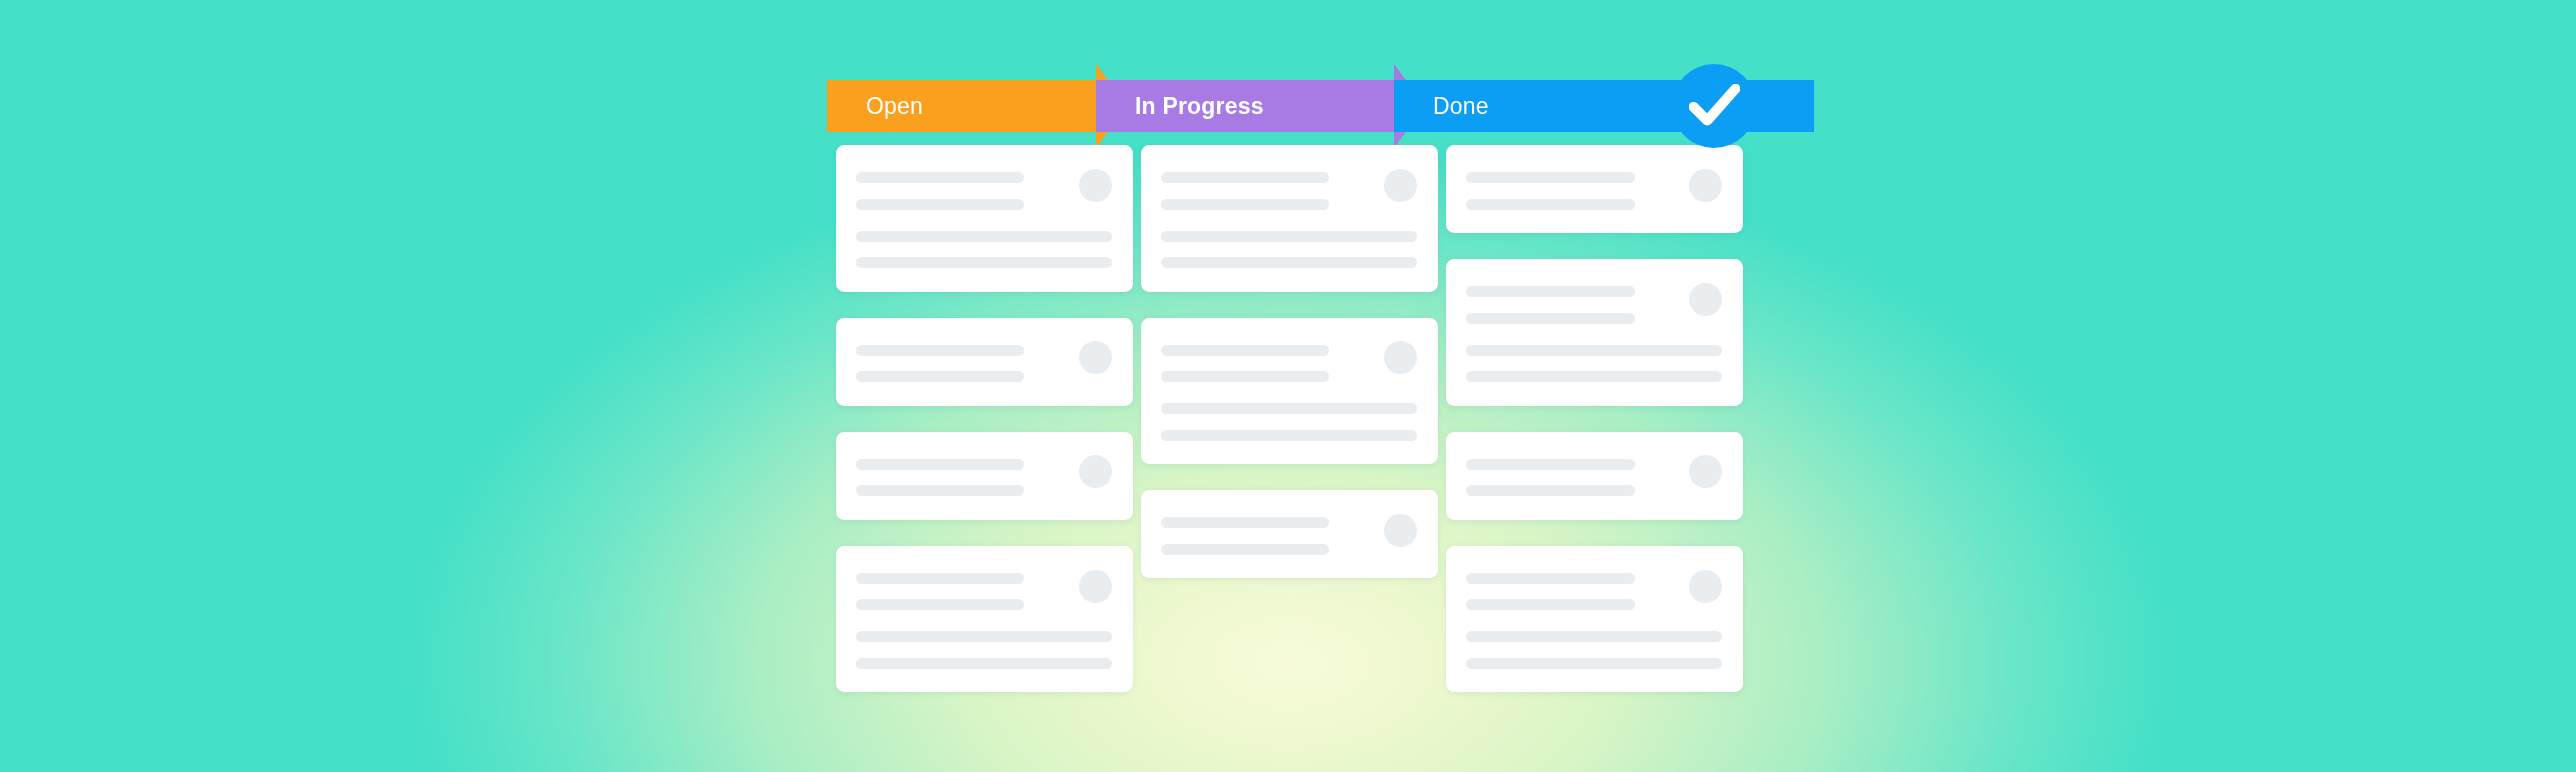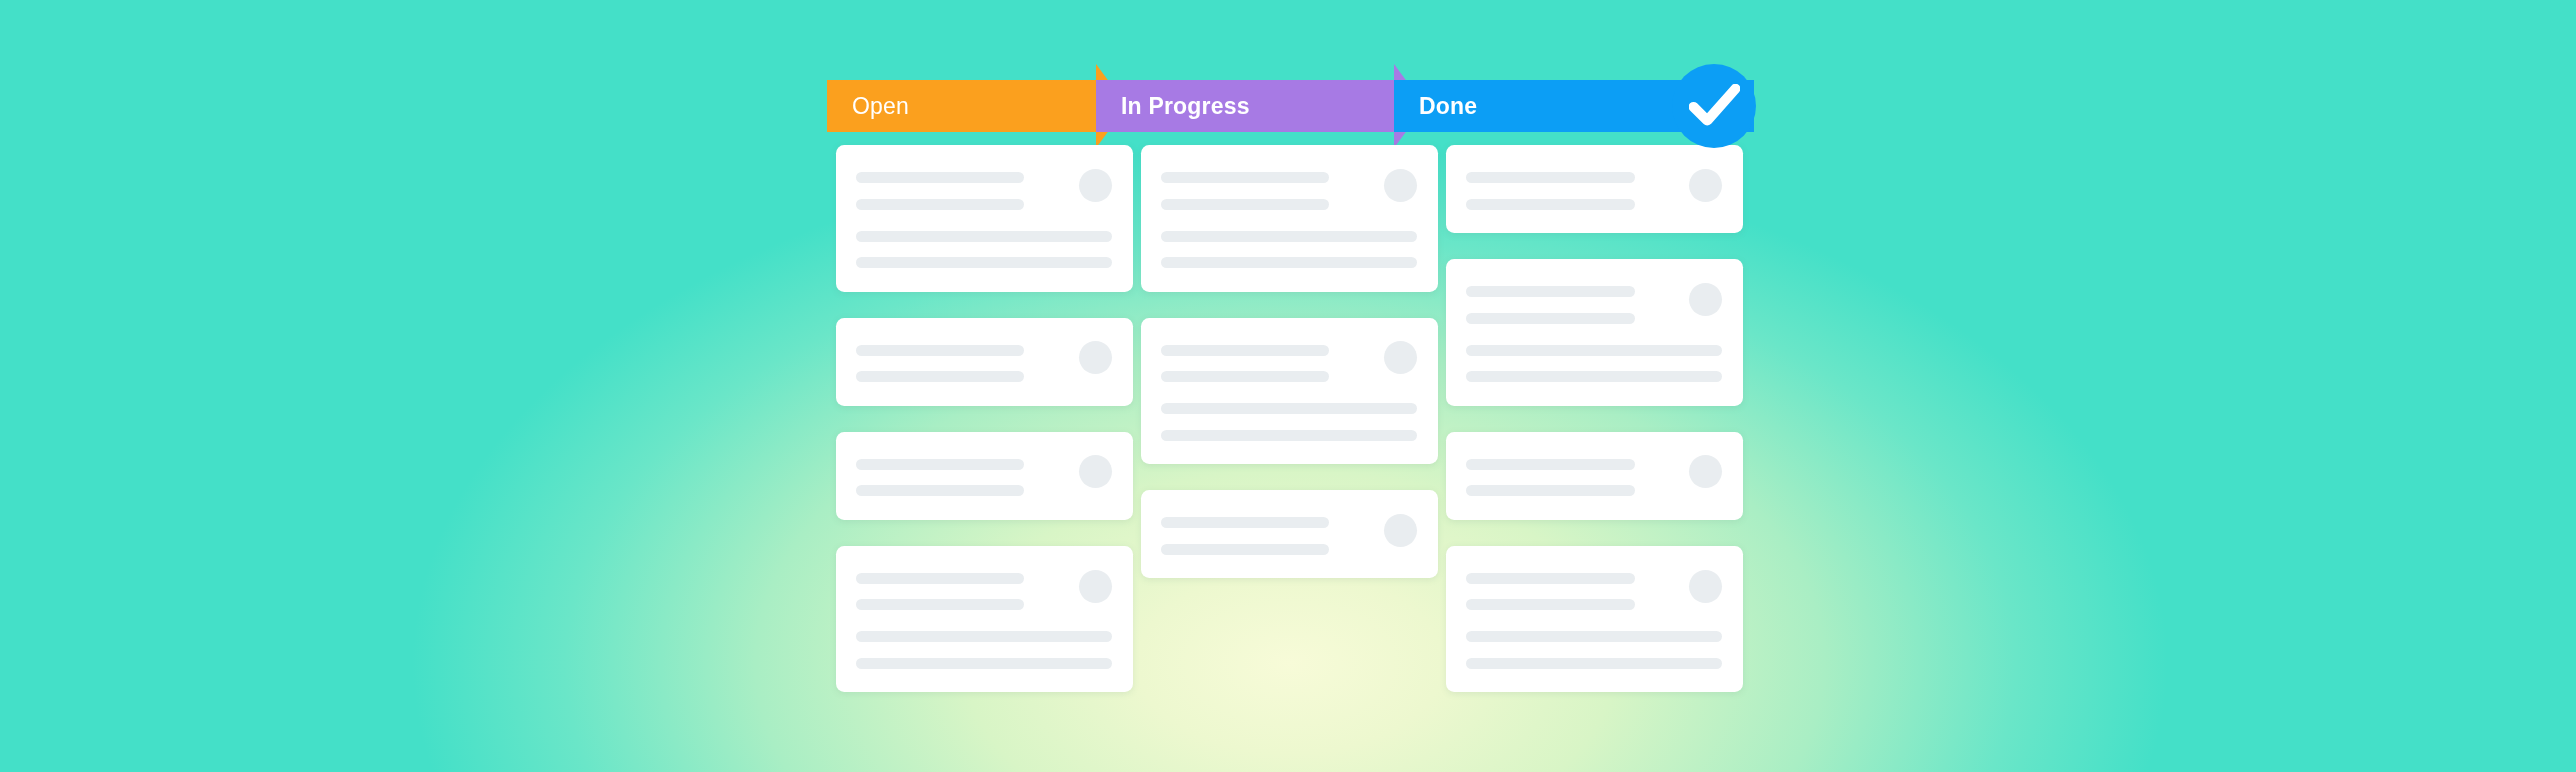--- a/index.html
+++ b/index.html
@@ -55,26 +55,26 @@
     width: 31px;
     right: -31px;
   }
   .stage-label {
     position: relative;
     z-index: 3;
     color: #ffffff;
     font-size: 23px;
     letter-spacing: 0.2px;
     white-space: nowrap;
-    padding-left: 25px;
+    padding-left: 39px;
   }
 
   #seg-open   { left: 0px;   width: 269px; }
   #seg-prog   { left: 269px; width: 298px; font-weight: bold; }
-  #seg-done   { left: 567px; width: 360px; font-weight: bold; }
+  #seg-done   { left: 567px; width: 420px; }
 
   #seg-open  .seg-body { background: #FBA01E; }
   #seg-open  .seg-tip  { background: #FBA01E;
       clip-path: polygon(0 0, 100% 50%, 0 100%); }
   #seg-prog  .seg-body { background: #A77AE4; }
   #seg-prog  .seg-tip  { background: #A77AE4;
       clip-path: polygon(0 0, 100% 50%, 0 100%); }
   #seg-done  .seg-body { background: #0C9EF5; }
 
   #done-circle {

